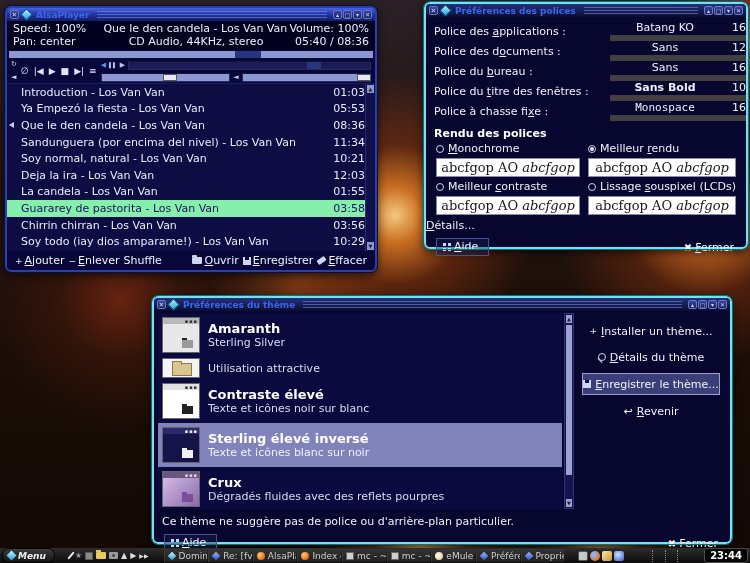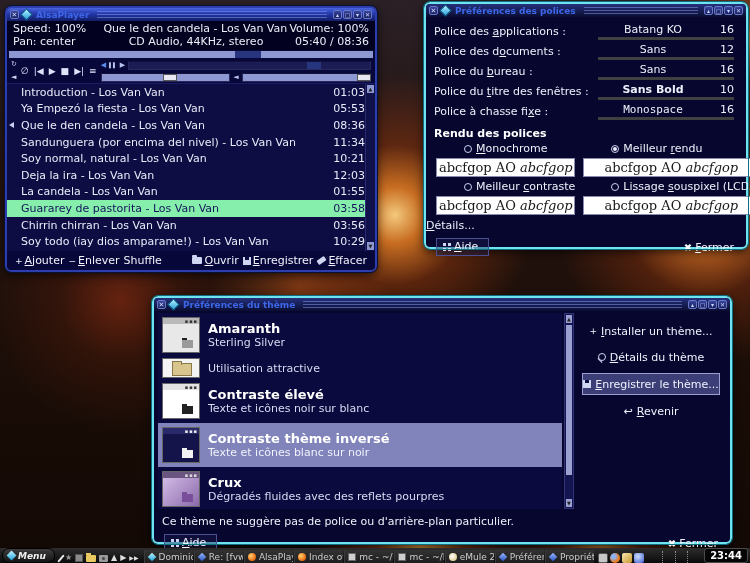--- a/index.html
+++ b/index.html
@@ -65,30 +65,30 @@
   .p-actions .sp{flex:1;}
   .abtn{display:flex;align-items:center;gap:2px;white-space:nowrap;}
   .glyph{font-size:9px;}
   .mini-folder{display:inline-block;width:10px;height:7px;background:#cfd6f2;position:relative;border-radius:1px;}
   .mini-folder::before{content:"";position:absolute;top:-2px;left:0;width:5px;height:2px;background:#cfd6f2;border-radius:1px 1px 0 0;}
   .mini-disk{display:inline-block;width:8px;height:8px;background:#cfd6f2;position:relative;}
   .mini-disk::before{content:"";position:absolute;top:0;left:2px;width:4px;height:3px;background:#0d0d44;}
   .mini-eraser{display:inline-block;width:9px;height:5px;background:#cfd6f2;transform:rotate(-35deg);border-radius:1px;}
   
   .fonts{left:424px;top:2px;width:320px;height:243px;background:#06062f;}
-  .f-rows{padding:4px 12px 2px 8px;}
+  .f-rows{padding:4px 0 2px 8px;}
   .f-row{display:flex;align-items:center;font-size:11px;color:#eef0fa;height:20px;}
   .f-row .lab{flex:1;white-space:nowrap;}
-  .f-row .vals{display:flex;align-items:flex-start;border-bottom:3px solid #404040;padding-bottom:1px;}
+  .f-row .vals{display:flex;align-items:flex-start;border-bottom:6px solid #404040;padding-bottom:1px;}
   .f-row .val{width:110px;text-align:center;white-space:nowrap;}
   .f-row .val.bold{font-weight:bold;}
   .f-row .sz{width:26px;text-align:right;}
   .f-section{font-size:11px;font-weight:bold;color:#ffffff;padding:4px 8px 2px 8px;}
   .f-grid{display:grid;grid-template-columns:1fr 1fr;gap:3px 8px;padding:0 10px;}
-  .radio-row{display:flex;align-items:center;gap:4px;font-size:11px;color:#eef0fa;white-space:nowrap;margin-left:28px;}
+  .radio-row{display:flex;align-items:center;gap:4px;font-size:11px;color:#eef0fa;white-space:nowrap;}
   .radio{width:8px;height:8px;border-radius:50%;border:1px solid #cdd2ee;box-sizing:border-box;position:relative;background:#06062f;flex:0 0 auto;}
   .radio.on::after{content:"";position:absolute;left:1px;top:1px;width:4px;height:4px;border-radius:50%;background:#e9ecff;}
   .sample{background:#ffffff;border:1px solid #8a8ab0;color:#181818;font-family:"DejaVu Serif",serif;font-size:13px;line-height:17px;text-align:center;white-space:nowrap;overflow:hidden;padding:0 2px;}
   .sample .it{font-style:italic;}
   .f-details{text-align:left;font-size:11px;color:#eef0fa;padding:4px 12px 0 0;}
   .dlg-footer{display:flex;align-items:center;padding:6px 10px 4px 10px;font-size:11px;color:#f0f2fc;}
   .dlg-footer .sp{flex:1;}
   .btn-box{display:flex;align-items:center;gap:3px;border:1px solid #4a4f92;padding:1px 10px 2px 6px;background:rgba(30,30,80,.4);}
   .btn-plain{display:flex;align-items:center;gap:3px;padding:1px 2px;}
   .x-glyph{font-weight:bold;font-size:10px;color:#ffffff;}
@@ -125,21 +125,21 @@
   .t-scroll .arr{position:absolute;left:1px;width:6px;height:8px;background:#9aa0cf;font-size:5px;line-height:8px;text-align:center;color:#222;}
   .t-scroll .up{top:1px;} .t-scroll .dn{bottom:1px;}
   .t-scroll .thm{position:absolute;left:1px;top:11px;width:6px;height:150px;background:#9aa0cf;}
   .t-actions{flex:1;display:flex;flex-direction:column;align-items:stretch;gap:6px;padding:8px 6px 0 8px;}
   .t-act{display:flex;align-items:center;justify-content:center;gap:4px;font-size:11px;color:#f0f2fc;height:20px;white-space:nowrap;}
   .t-act.focused{background:#3c3f77;border:1px solid #9aa0d0;}
   .det-icon{display:inline-block;width:8px;height:8px;border:1px solid #cfd6f2;border-radius:50%;position:relative;box-sizing:border-box;}
   .det-icon::after{content:"";position:absolute;left:-2px;top:6px;width:6px;height:1px;background:#cfd6f2;transform:rotate(45deg);}
   .t-note{font-size:11px;color:#eef0fa;padding:6px 8px 0 8px;}
   
-  .taskbar{position:absolute;left:0;right:0;bottom:0;height:15px;background:linear-gradient(180deg,#2d2d2d,#0b0b0b);display:flex;align-items:flex-end;gap:2px;padding:0 2px;box-sizing:border-box;}
+  .taskbar{position:absolute;left:0;right:0;bottom:0;height:15px;background:linear-gradient(180deg,#2d2d2d,#0b0b0b);display:flex;align-items:center;gap:12px;padding:0 2px;box-sizing:border-box;}
   .menu-btn{display:flex;align-items:center;gap:3px;height:13px;padding:0 8px 0 5px;background:linear-gradient(#3c3c3c,#141414);border:1px solid #000;border-radius:7px;color:#f0f0f0;font-size:9px;font-weight:bold;font-style:italic;}
   .mb-diamond{width:7px;height:7px;background:linear-gradient(135deg,#bff6ff,#1fa0d8);transform:rotate(45deg);}
   .tb-icons{display:flex;align-items:center;gap:3px;padding:0 3px;color:#ddd;}
   .ti{font-size:8px;line-height:10px;}
   .ti-pencil{display:inline-block;width:2px;height:9px;background:#e8e8e8;transform:rotate(40deg);border-radius:1px;}
   .ti-box{display:inline-block;width:8px;height:8px;background:#8a8a8a;border:1px solid #555;box-sizing:border-box;}
   .ti-folder{display:inline-block;width:10px;height:7px;background:#e8c860;position:relative;border-radius:1px;}
   .ti-folder::before{content:"";position:absolute;top:-2px;left:0;width:5px;height:2px;background:#e8c860;}
   .ti-cam{display:inline-block;width:9px;height:7px;background:#9a9a9a;border-radius:1px;position:relative;}
   .ti-cam::after{content:"";position:absolute;left:3px;top:2px;width:3px;height:3px;border-radius:50%;background:#444;}
@@ -435,21 +435,21 @@
               <span class="t-desc">Texte et icônes noir sur blanc</span>
             </span>
         </div>
         <div class="t-item sel">
           <span class="thumb dark">
               <span class="bar"></span>
               <span class="dots" style="color:#eee;">▪▪▪</span>
               <span class="fold"></span>
             </span>
           <span class="t-texts">
-              <span class="t-name">Contraste thème inversé</span>
+              <span class="t-name">Sterling élevé inversé</span>
               <span class="t-desc">Texte et icônes blanc sur noir</span>
             </span>
         </div>
         <div class="t-item">
           <span class="thumb crux">
               <span class="bar"></span>
               <span class="dots" style="color:#ddd;">▪▪▪</span>
               <span class="fold"></span>
             </span>
           <span class="t-texts">

